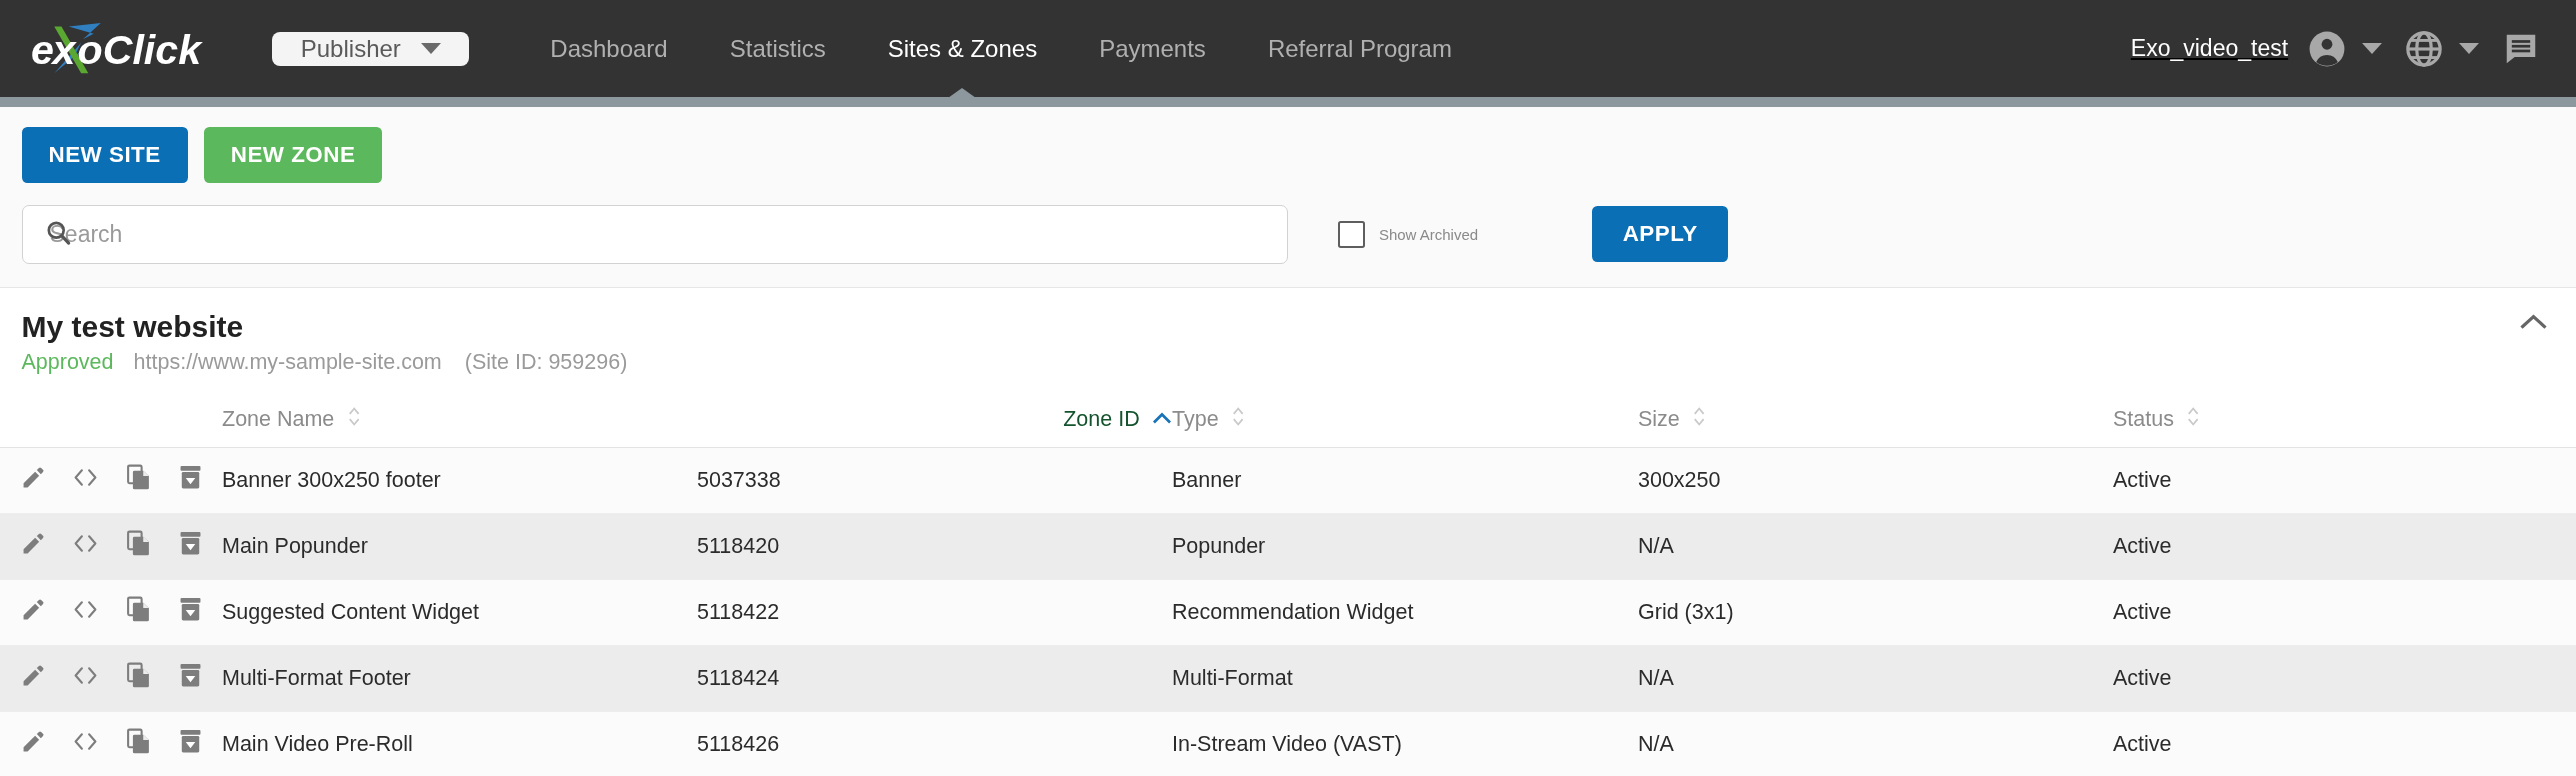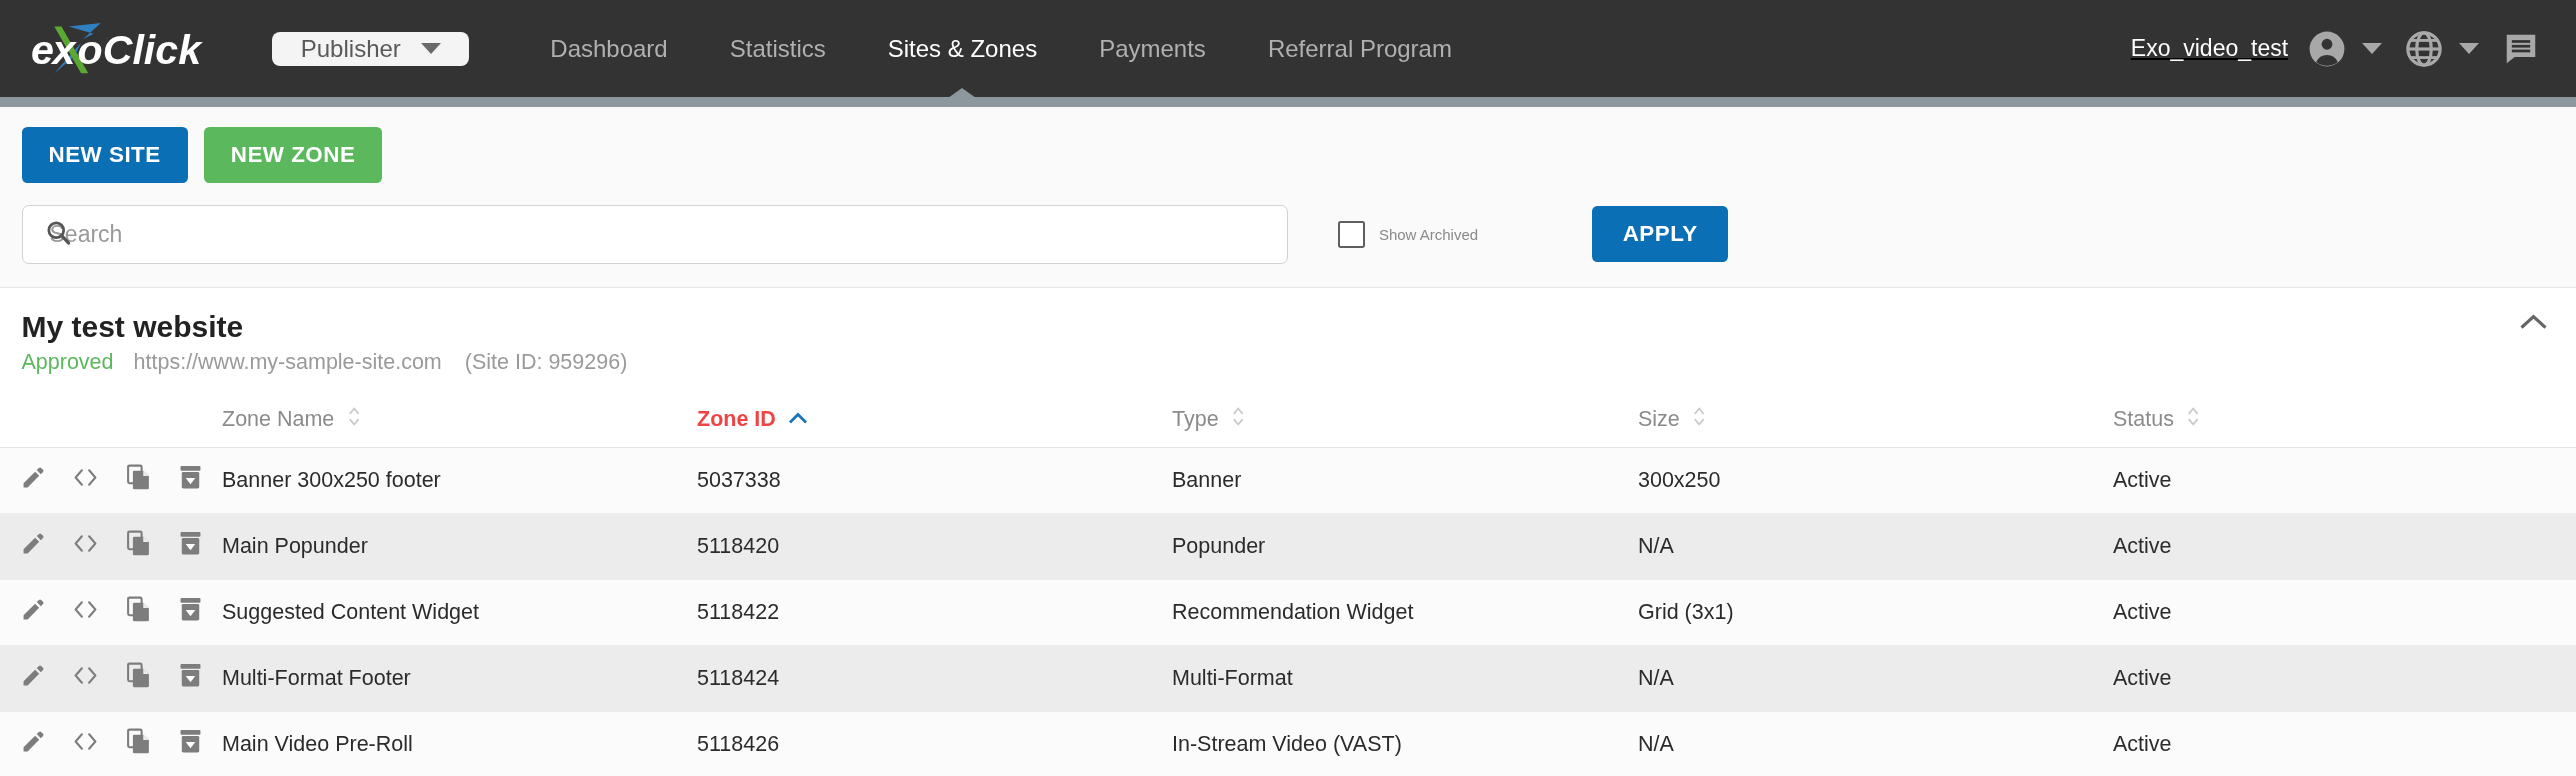--- a/index.html
+++ b/index.html
@@ -250,22 +250,23 @@
     font-weight: normal;
     font-size: 21.5px;
     color: #8b8b8b;
     text-align: left;
     padding: 14.4px 0 12.6px 0;
     border-bottom: 1.8px solid #e3e3e3;
     background: #ffffff;
     white-space: nowrap;
   }
   table.zones th.sorted {
-    color: #ef4444;
-    font-weight: bold;
+    color: #14532d;
+    font-weight: normal;
+    text-align: right;
   }
   .sort-ico {
     display: inline-block;
     vertical-align: middle;
     margin-left: 6.3px;
     position: relative;
     top: -0.9px;
   }
   table.zones td {
     font-size: 21.5px;

